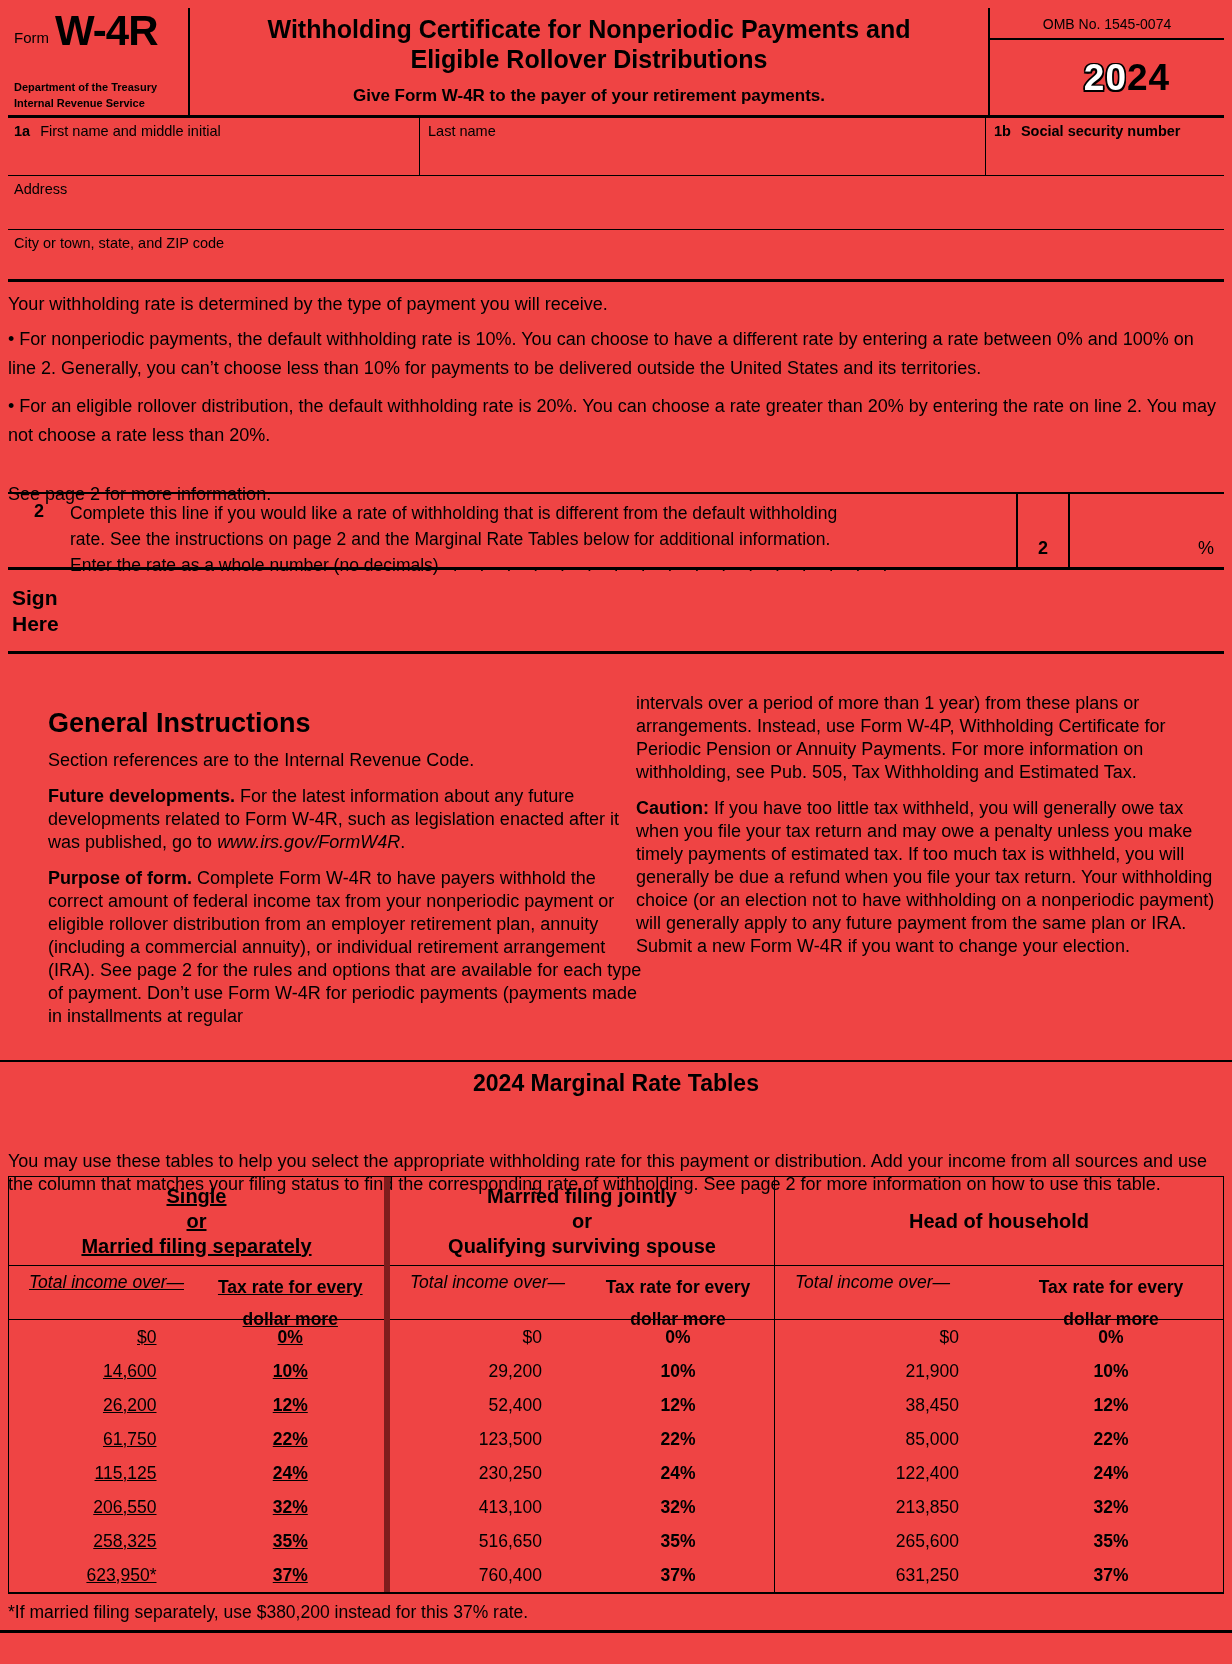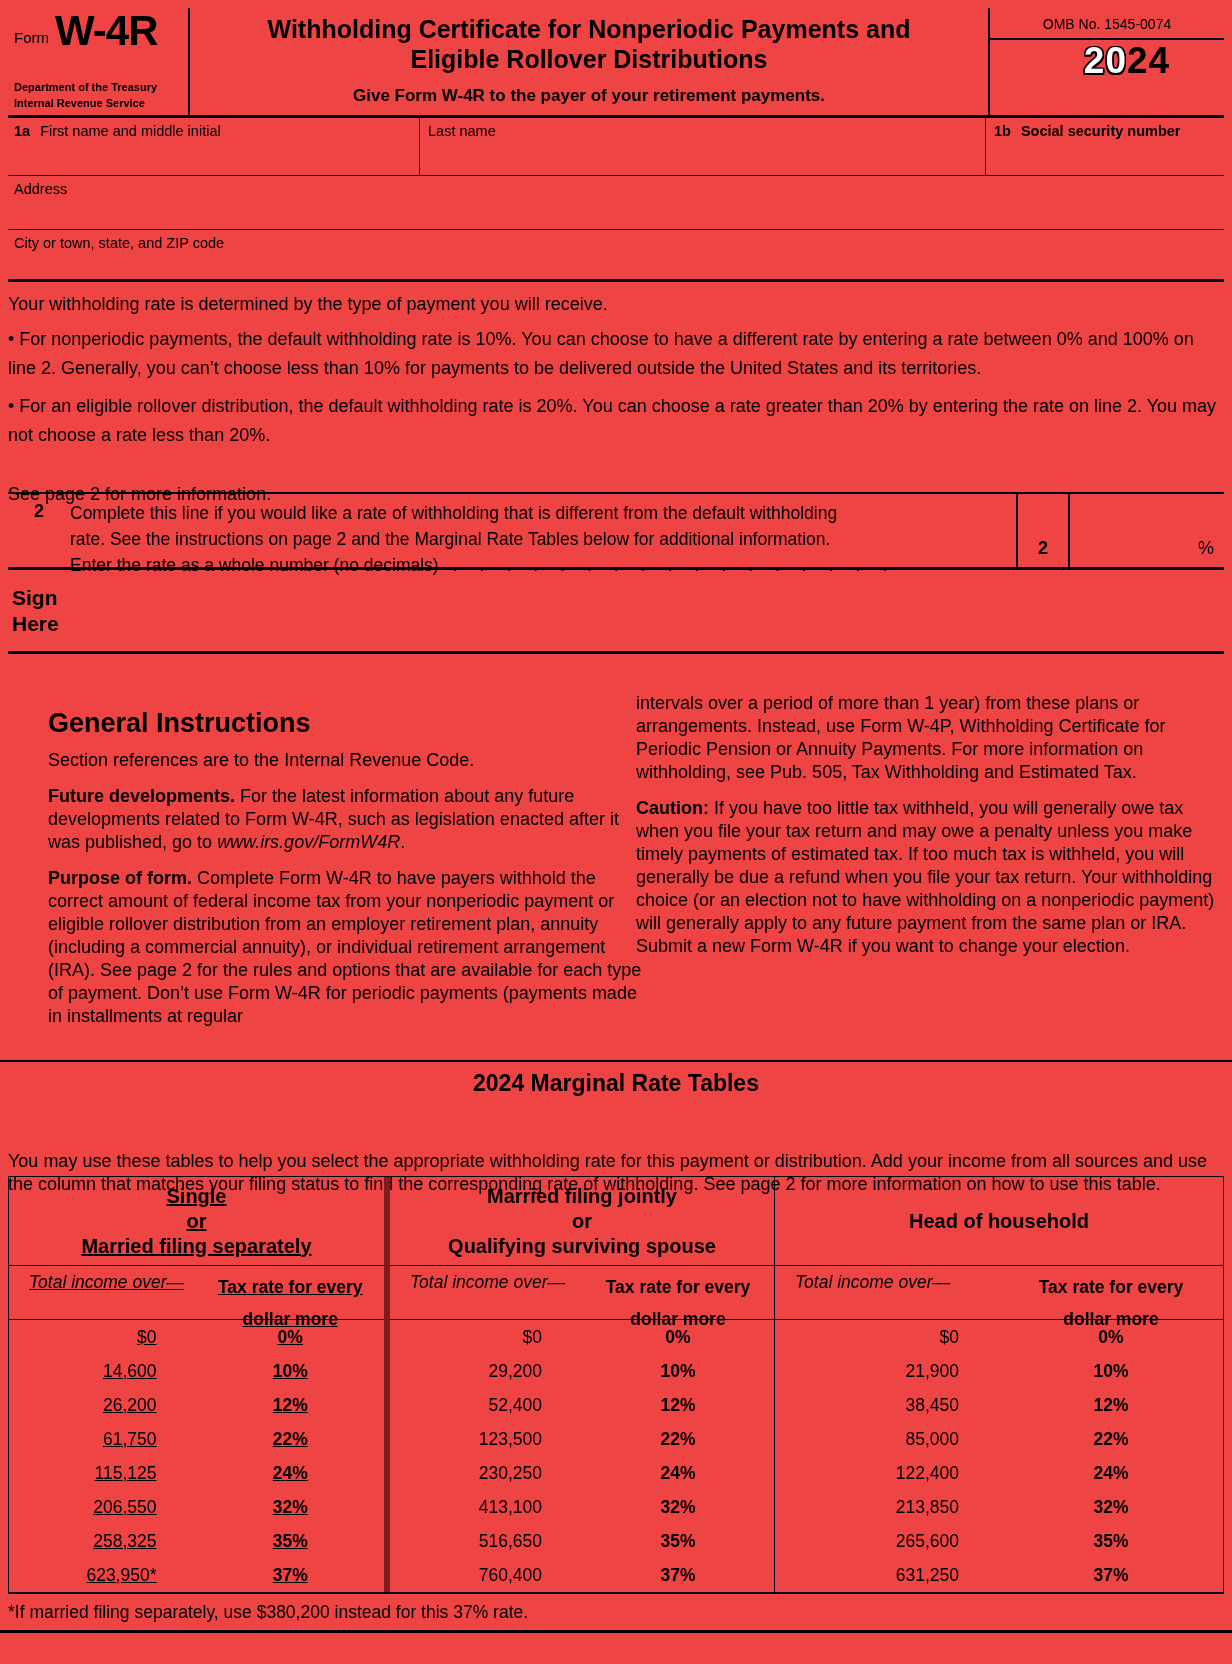--- a/index.html
+++ b/index.html
@@ -16,21 +16,21 @@
     display:flex; flex-direction:column; justify-content:space-between; }
   .form-word-row { display:flex; align-items:flex-end; gap:6px; }
   .form-word { font-size:15px; padding-bottom:4px; }
   .form-number { font-size:42px; font-weight:bold; letter-spacing:-1px; line-height:0.9; }
   .agency { font-size:11px; line-height:16px;font-weight:bold; }
   .hdr-center { flex:1; text-align:center; padding-top:6px; }
   .form-title { font-size:25px; font-weight:bold; line-height:30px; }
   .form-subtitle { font-size:17px; font-weight:bold; margin-top:12px; }
   .hdr-right { width:236px; border-left:2px solid #000; display:flex; flex-direction:column; }
   .omb { font-size:14px; text-align:center; padding:8px 4px 6px 4px; border-bottom:2px solid #000; }
-  .year-box { flex:1; display:flex; align-items:flex-start; justify-content:center;
+  .year-box { flex:1; display:flex; align-items:center; justify-content:center;
     font-size:37px; font-weight:bold; letter-spacing:1px;padding-left:40px; }
   .year-outline { color:#fff;
     text-shadow:-1.5px -1.5px 0 #000, 1.5px -1.5px 0 #000, -1.5px 1.5px 0 #000,
       1.5px 1.5px 0 #000, -1.5px 0 0 #000, 1.5px 0 0 #000, 0 -1.5px 0 #000, 0 1.5px 0 #000; }
   
   .row-names { position:absolute; left:8px; right:8px; top:118px; height:58px;
     border-bottom:1px solid #000; display:flex; }
   .cell-first { width:412px; border-right:1px solid #000; padding:4px 6px; }
   .cell-last  { flex:1; border-right:1px solid #000; padding:4px 8px; }
   .cell-ssn   { width:238px; padding:4px 8px; }

